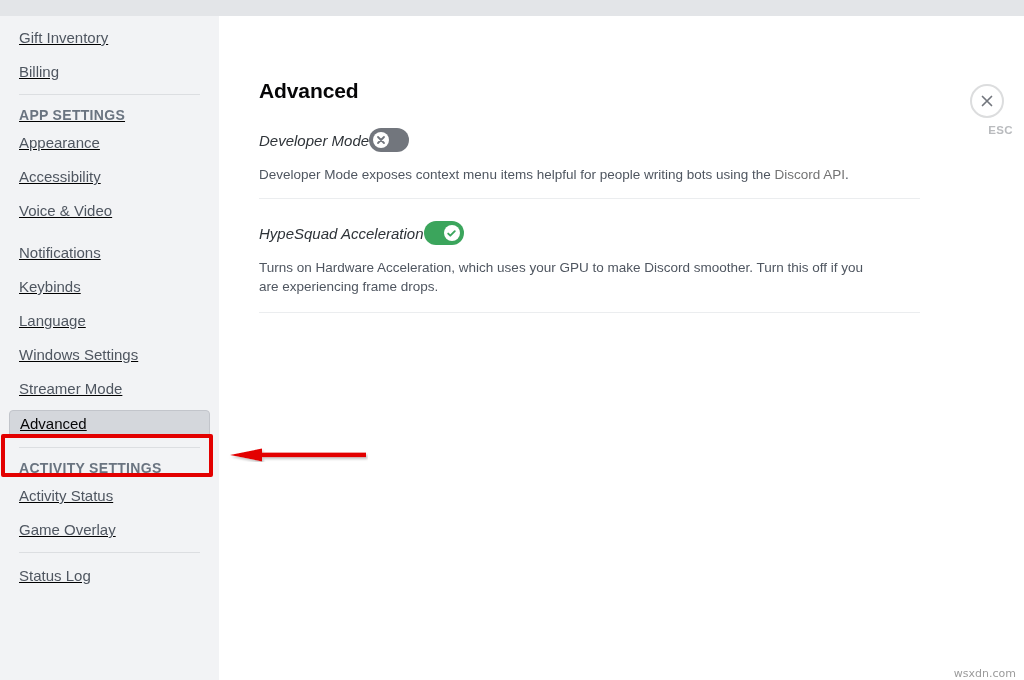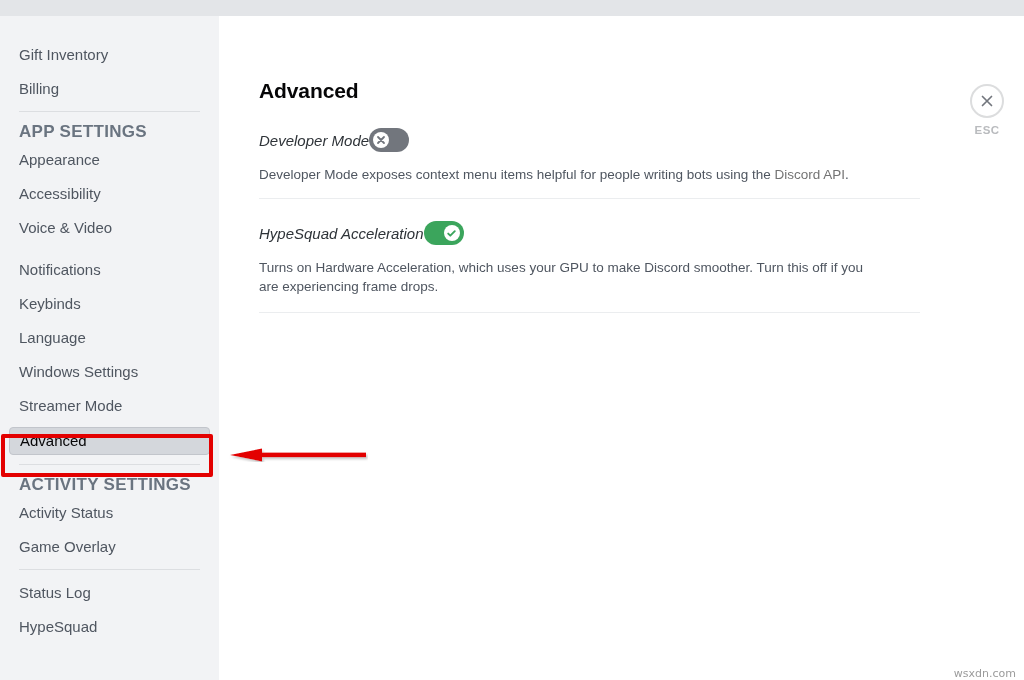--- a/index.html
+++ b/index.html
@@ -39,21 +39,22 @@
   .sidebar {
     position: absolute;
     left: 0; top: 16px;
     width: 219px;
     height: 664px;
     background: #f2f3f5;
     overflow: hidden;
   }
   .sidebar-inner {
     position: relative;
-    padding-top: 26px;
+    padding-top: 9px;
+    text-decoration: underline;
   }
   .nav-item {
     height: 26px;
     line-height: 26px;
     margin: 0 9px 0 9px;
     padding: 0 10px;
     border-radius: 4px;
     color: #4f5660;
     font-size: 15px;
     white-space: nowrap;
@@ -65,21 +66,21 @@
     background: #d4d7dc;
     color: #060607;
     border: 1px solid #c2c5cb;
     height: 28px;
     line-height: 26px;
   }
   .nav-header {
     margin: 0 9px;
     padding: 0 10px;
     color: #6a7480;
-    font-size: 17px;
+    font-size: 14px;
     font-weight: bold;
     letter-spacing: 0.3px;
     height: 20px;
     line-height: 20px;
   }
   .nav-sep {
     height: 1px;
     background: #dcdee1;
     margin: 9px 19px 10px 19px;
   }
@@ -178,20 +179,21 @@
     align-items: center;
     justify-content: center;
     box-sizing: border-box;
   }
   .esc-label {
     margin-top: 6px;
     font-size: 11.5px;
     font-weight: bold;
     color: #b9bbbe;
     letter-spacing: 0.4px;
+    text-align: right;
   }
 
   
   .annot-box {
     position: absolute;
     left: 1px; top: 434px;
     width: 212px;
     height: 43px;
     border: 4px solid #e30000;
     border-radius: 2px;
@@ -250,21 +252,20 @@
         <div class="nav-item selected">Advanced</div>
         <div class="nav-sep"></div>
         <div class="nav-header">ACTIVITY SETTINGS</div>
         <div class="nav-gap" style="height: 5px;"></div>
         <div class="nav-item">Activity Status</div>
         <div class="nav-gap"></div>
         <div class="nav-item">Game Overlay</div>
         <div class="nav-sep"></div>
         <div class="nav-item">Status Log</div>
         <div class="nav-gap"></div>
-        <div class="nav-item">HypeSquad</div>
       </div>
   </div>
 
   <div class="content">
 
     <div class="page-title">Advanced</div>
 
     <div class="setting-row" style="top:112px;">
       <div class="setting-head">
         <span class="setting-label">Developer Mode</span>

